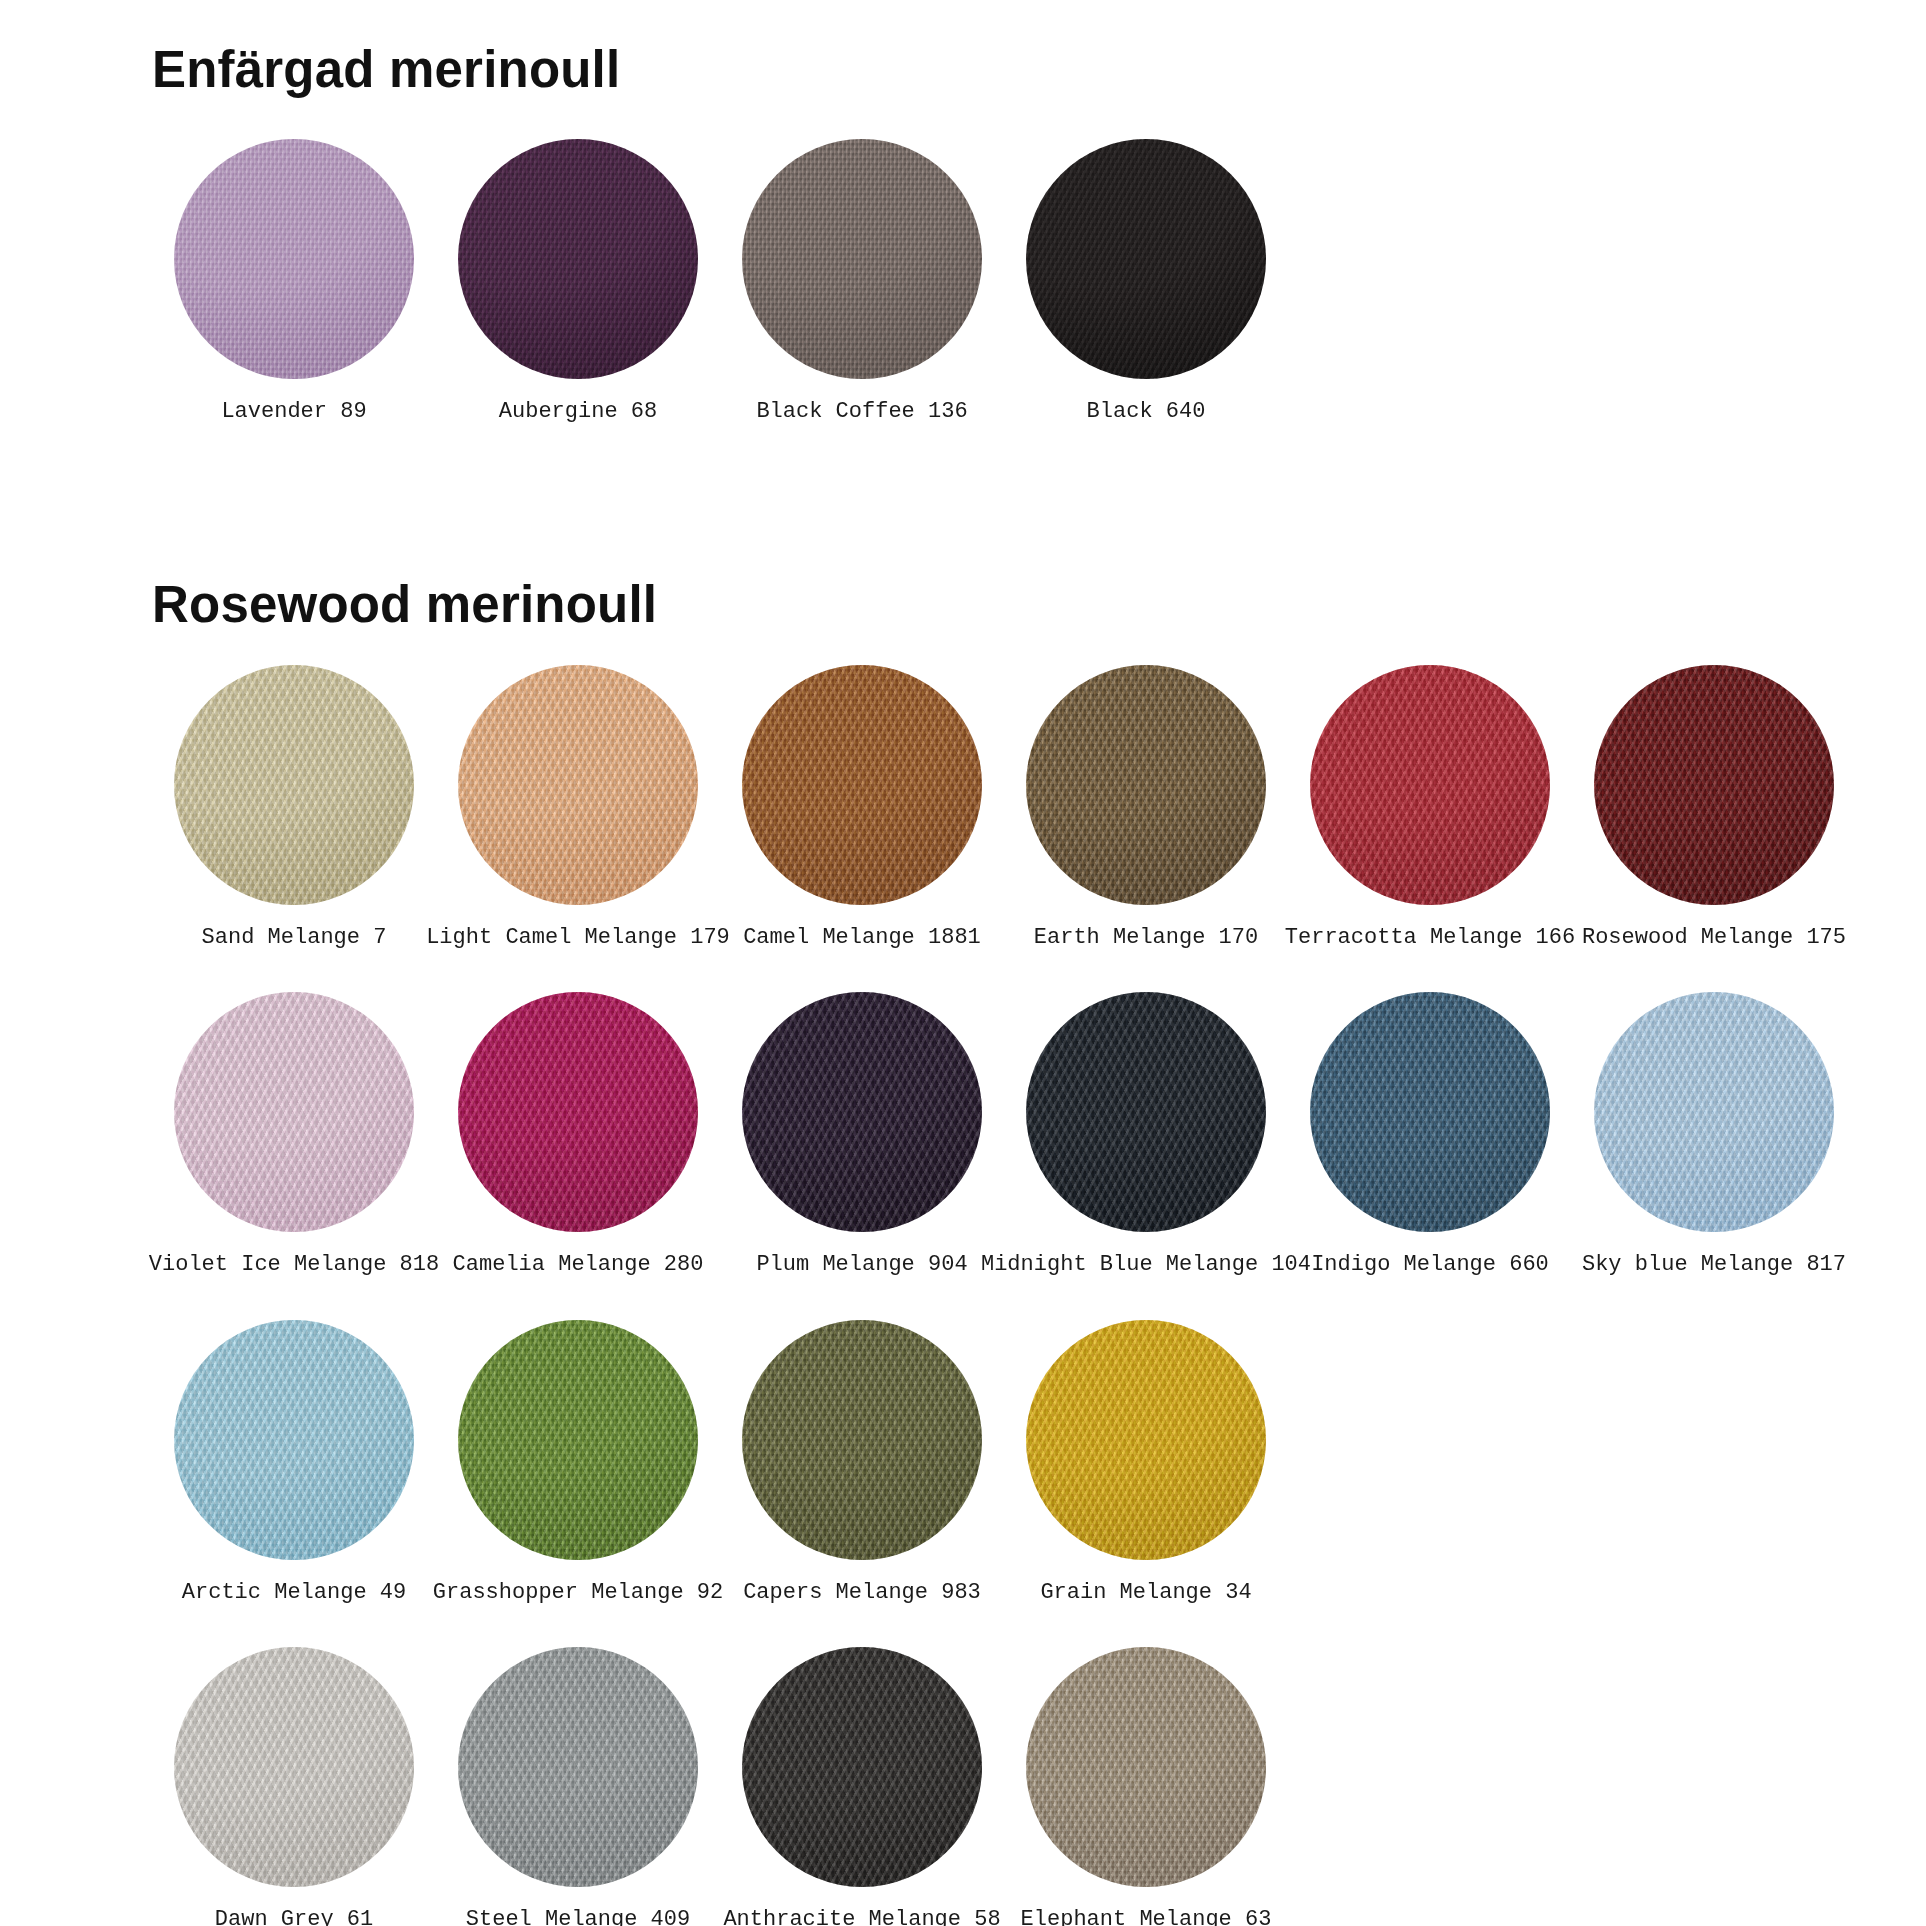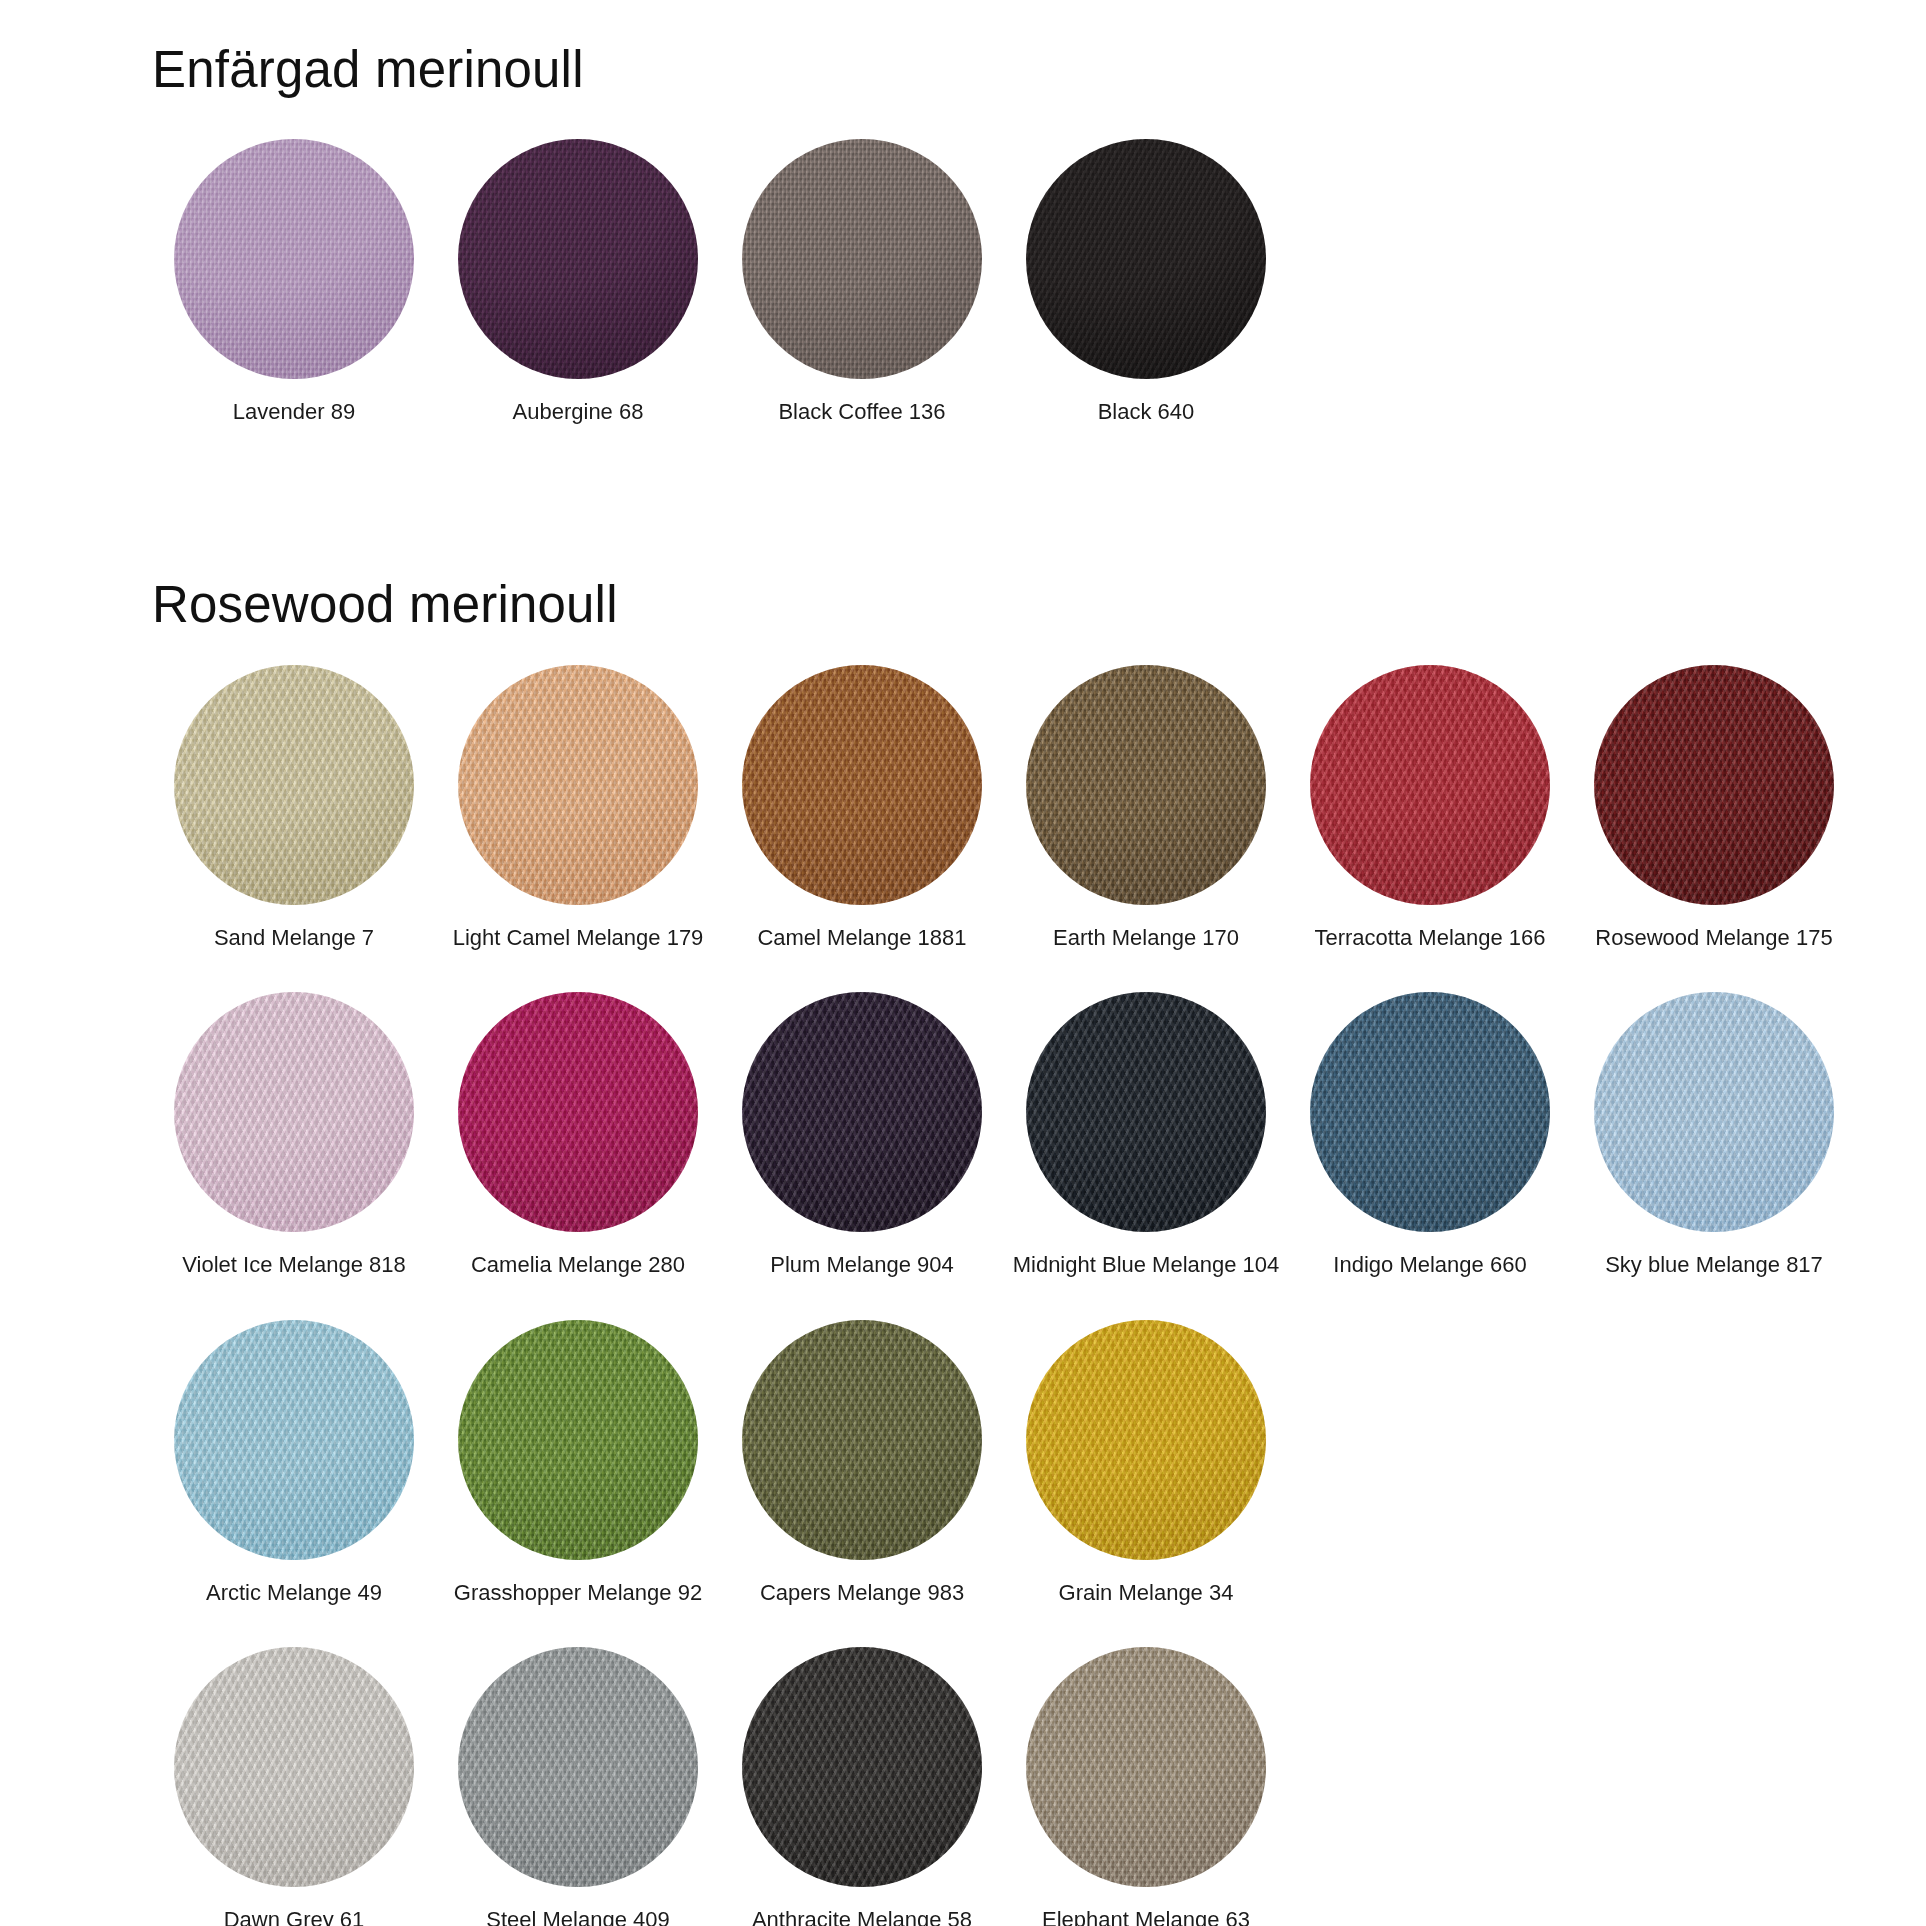--- a/index.html
+++ b/index.html
@@ -17,21 +17,21 @@
   .page {
     position: relative;
     width: 1927px;
     height: 1927px;
     box-sizing: border-box;
   }
 
   
   .section-title {
     font-size: 51px;
-    font-weight: 400;
+    font-weight: 700;
     letter-spacing: 0.2px;
     color: #111111;
     margin: 0;
     padding: 0;
     line-height: 1;
   }
   #section-solid {
     position: absolute;
     left: 152px;
     top: 44px;
@@ -48,20 +48,21 @@
   .swatch-grid {
     display: flex;
     flex-wrap: wrap;
     align-content: flex-start;
   }
   .swatch-cell {
     width: 284px;
     display: flex;
     flex-direction: column;
     align-items: center;
+    font-family: Liberation Mono, monospace;
   }
   .solid-grid .swatch-cell { width: 284px; }
 
   .swatch-disc {
     width: 240px;
     height: 240px;
     border-radius: 50%;
     position: relative;
     overflow: hidden;
     flex: none;

